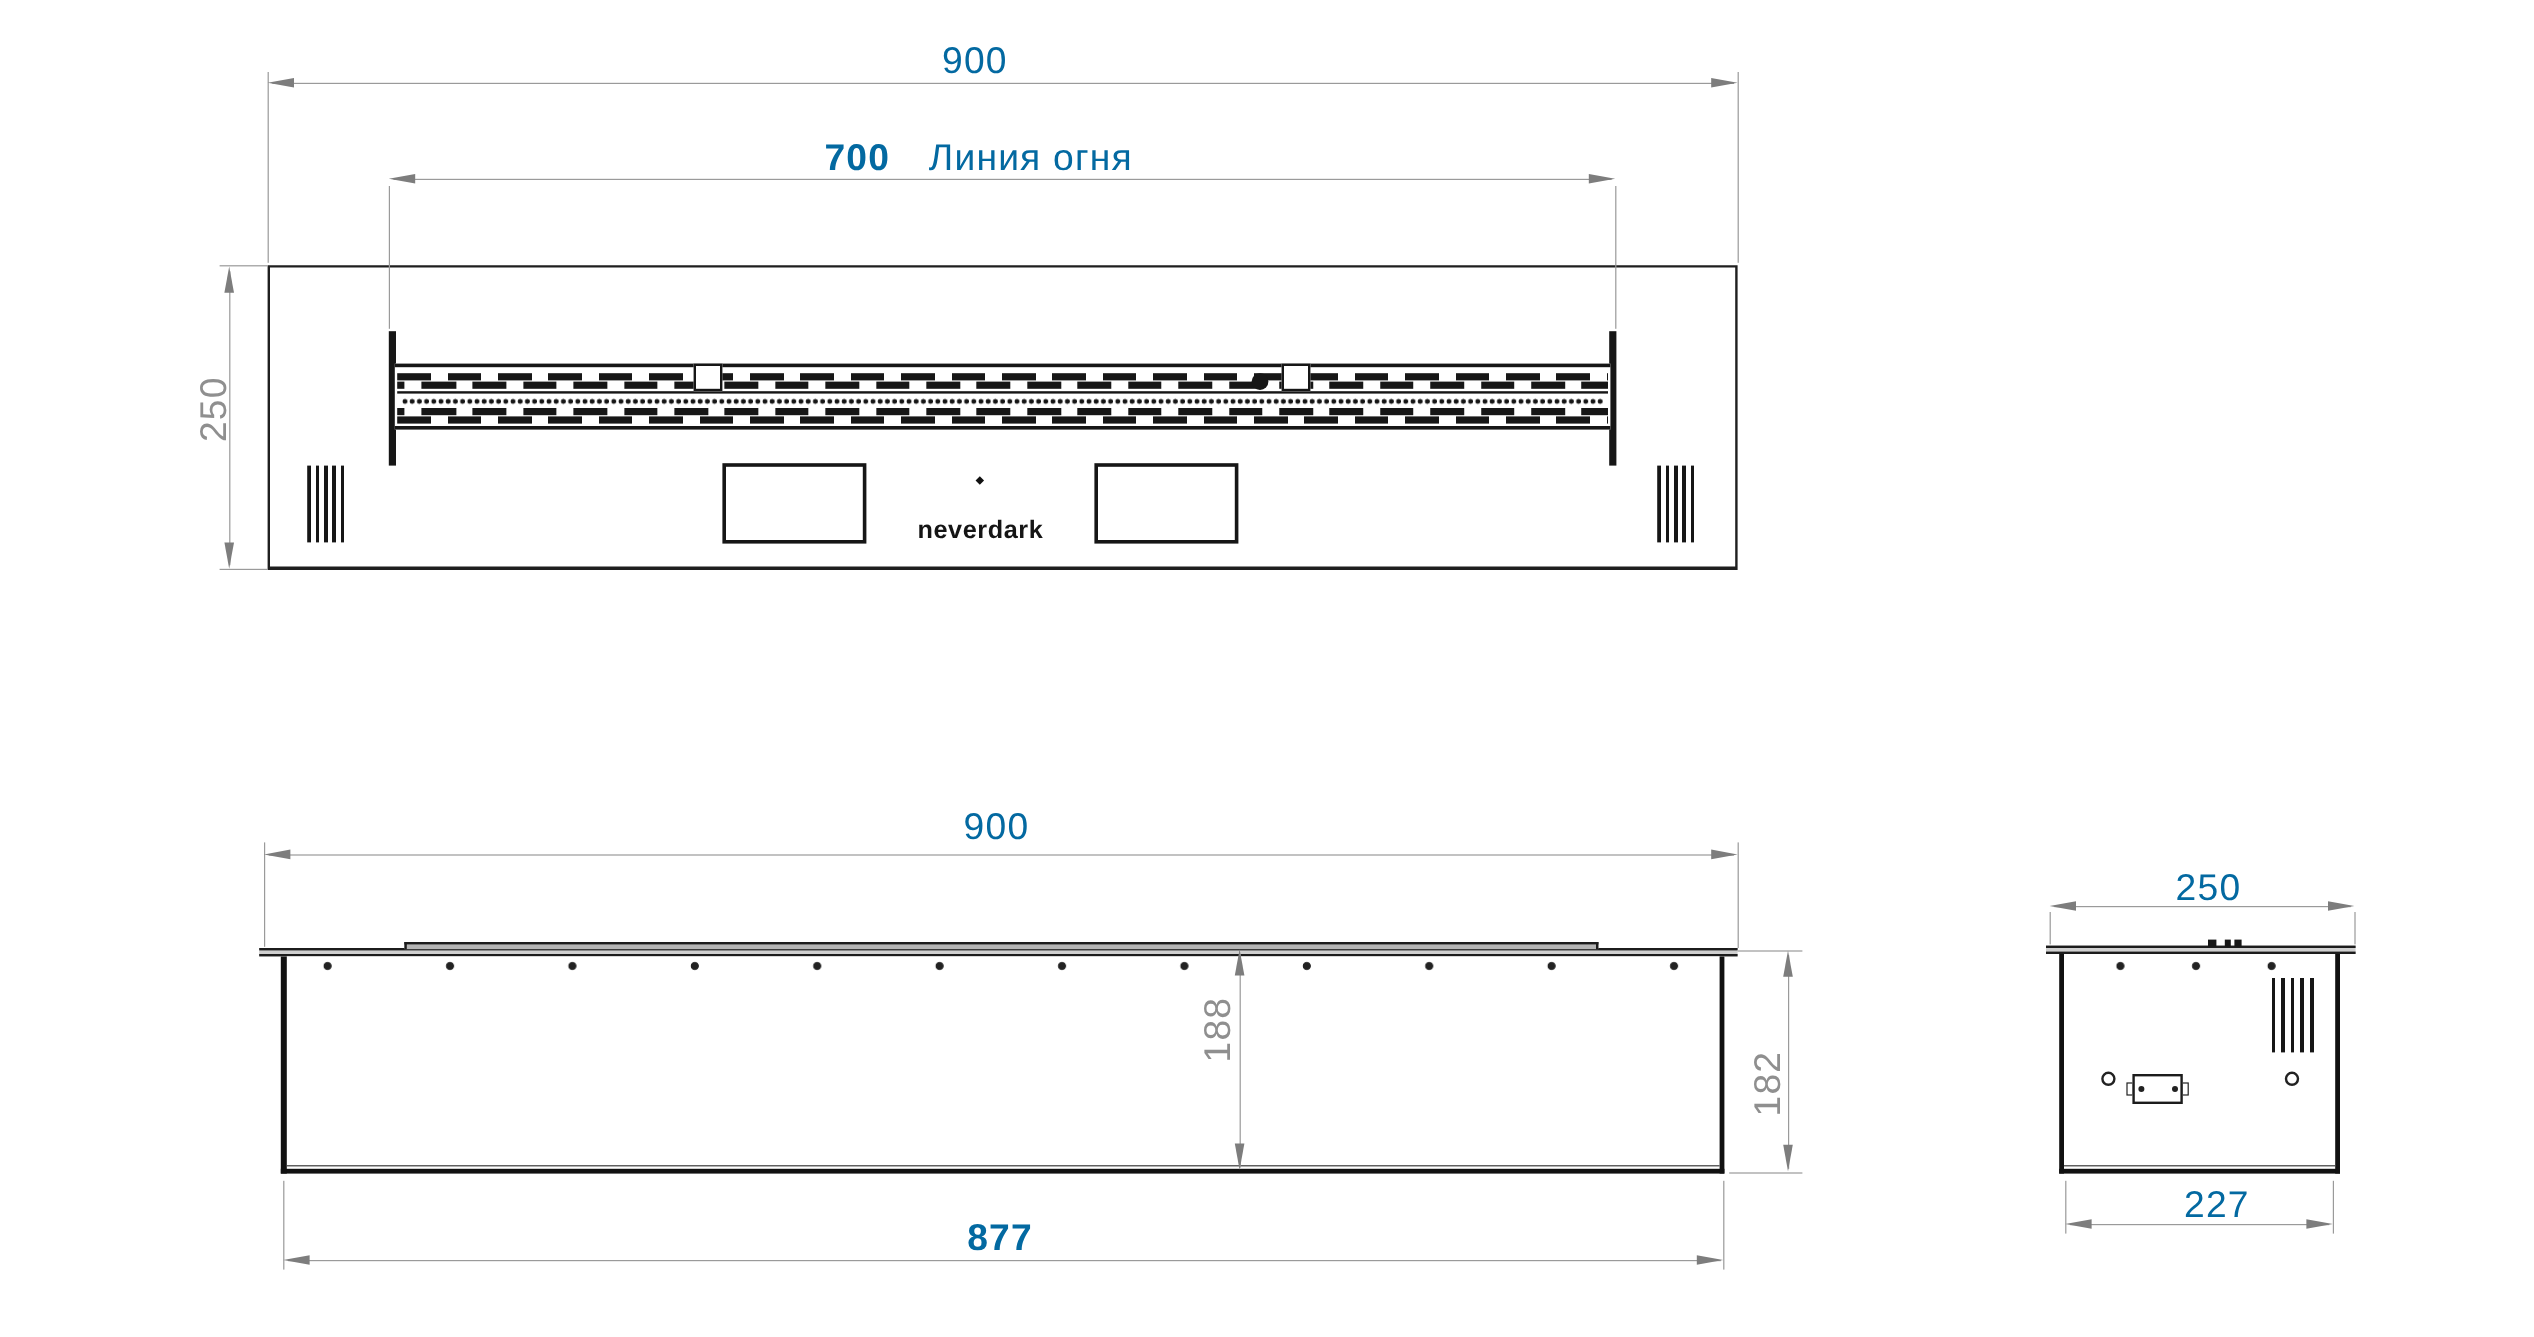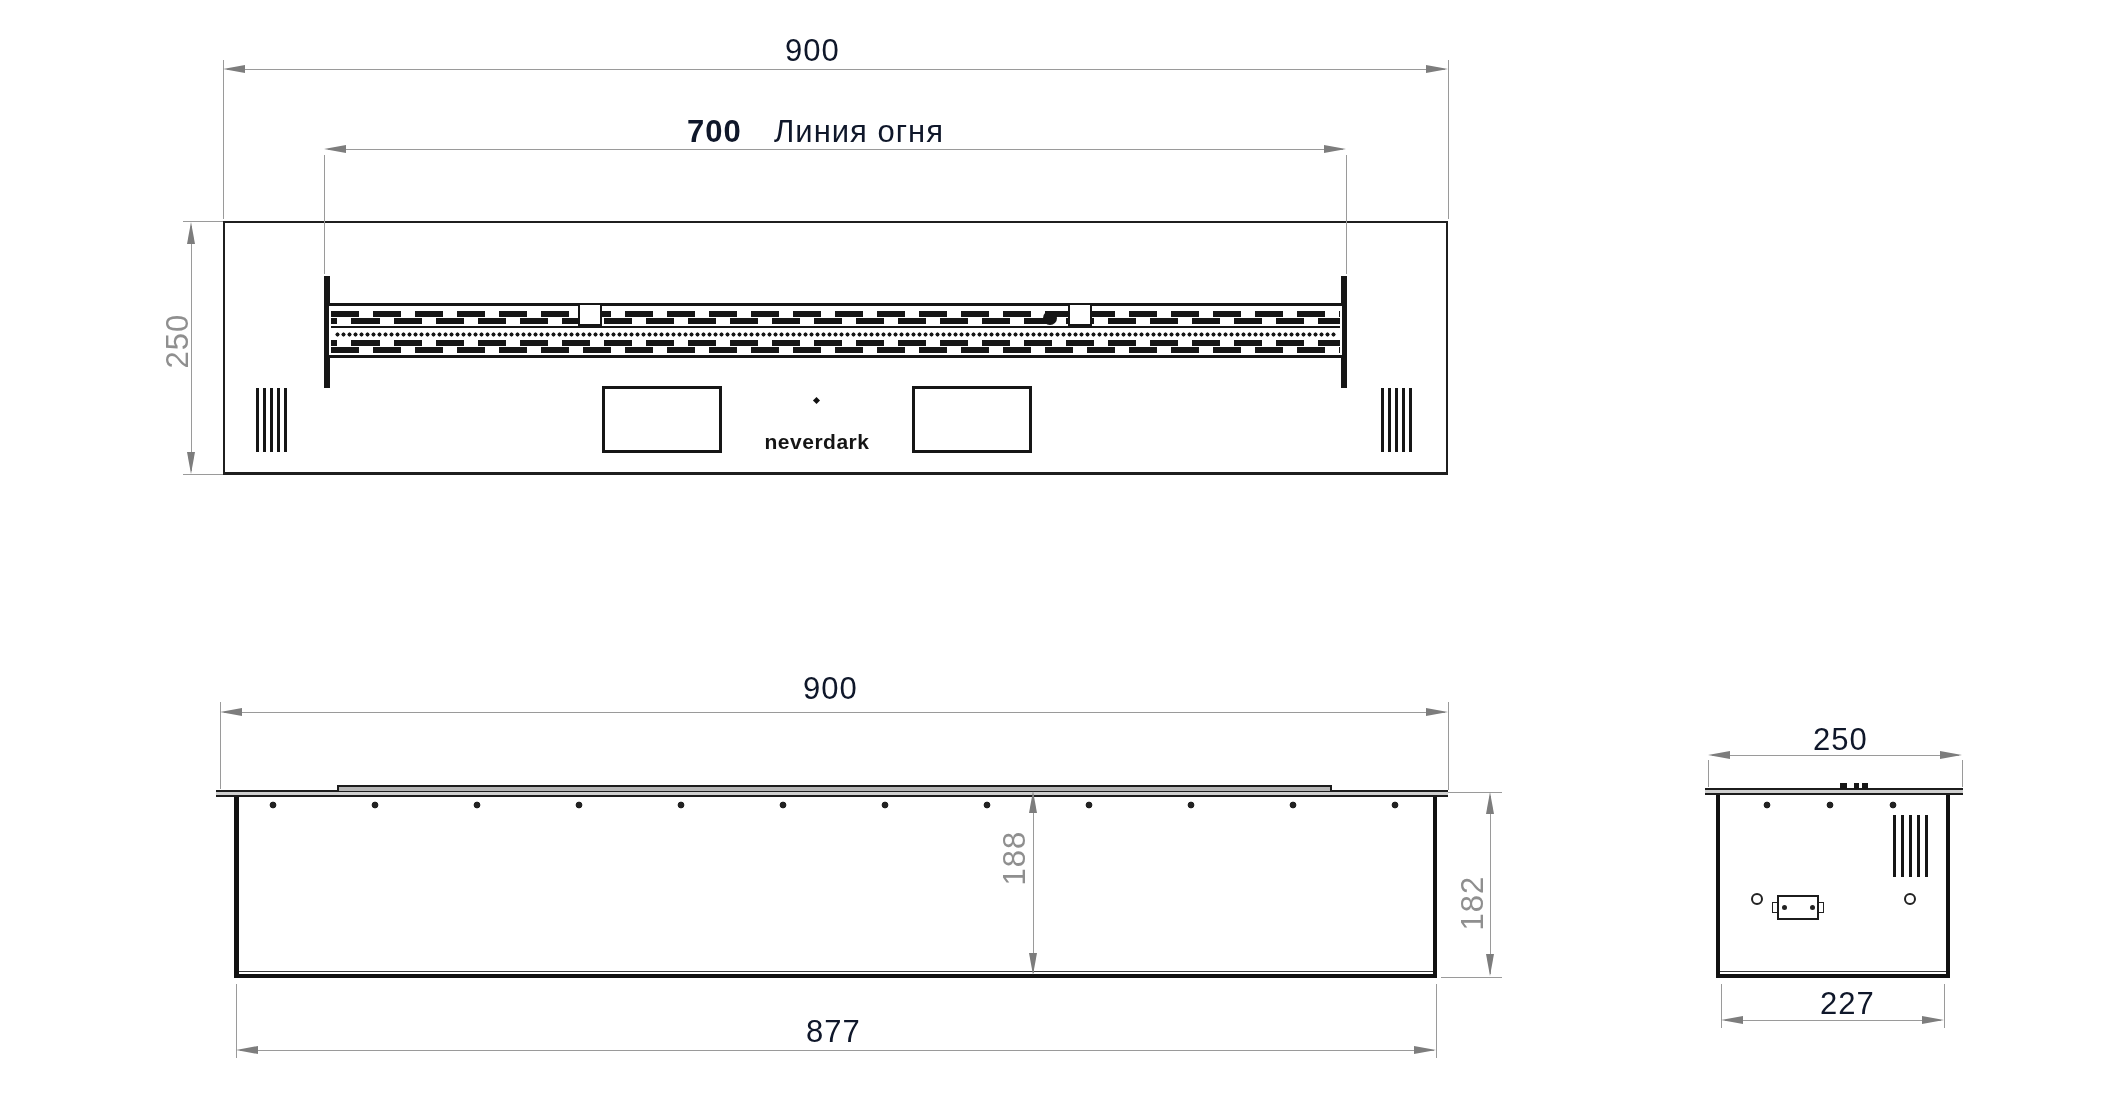--- a/index.html
+++ b/index.html
@@ -33,21 +33,21 @@
   .tab{border:1px solid #222222;background:#ffffff;box-sizing:border-box;}
   .screw{background:#222222;border-radius:50%;}
   .diamond{background:#111111;transform:rotate(45deg);}
   
   .dl{background:#9a9a9a;}
   .ar{width:0;height:0;border-style:solid;position:absolute;}
   .ar-l{border-width:4px 22px 4px 0;border-color:rgba(0,0,0,0) #7d7d7d rgba(0,0,0,0) rgba(0,0,0,0);}
   .ar-r{border-width:4px 0 4px 22px;border-color:rgba(0,0,0,0) rgba(0,0,0,0) rgba(0,0,0,0) #7d7d7d;}
   .ar-u{border-width:0 4px 22px 4px;border-color:rgba(0,0,0,0) rgba(0,0,0,0) #7d7d7d rgba(0,0,0,0);}
   .ar-d{border-width:22px 4px 0 4px;border-color:#7d7d7d rgba(0,0,0,0) rgba(0,0,0,0) rgba(0,0,0,0);}
-  .dtext{position:absolute;font-size:31px;color:#0f172a;letter-spacing:1px;white-space:nowrap;}
+  .dtext{position:absolute;font-size:31px;color:#0369a1;letter-spacing:1px;white-space:nowrap;}
   .vtext{position:absolute;width:120px;height:40px;display:flex;align-items:center;justify-content:center;
          transform:rotate(-90deg);font-size:31px;color:#8f8f8f;letter-spacing:1px;}
   .logo{font-size:21px;font-weight:bold;color:#151515;letter-spacing:0.5px;text-align:center;}
 </style>
 </head>
 <body>
 
 <div id="canvas">
 
   <div class="abs" style="left:0;top:0;width:2112px;height:500px;">
@@ -129,21 +129,21 @@
     <div class="abs dl" style="left:1490px;top:156px;width:1px;height:178px;"></div>
     <div class="ar ar-u" style="left:1486px;top:152px;"></div>
     <div class="ar ar-d" style="left:1486px;top:314px;"></div>
     <div class="vtext" style="left:1413px;top:243px;">182</div>
 
     <div class="abs dl" style="left:236px;top:344px;width:1px;height:74px;"></div>
     <div class="abs dl" style="left:1436px;top:344px;width:1px;height:74px;"></div>
     <div class="abs dl" style="left:240px;top:410px;width:1194px;height:1px;"></div>
     <div class="ar ar-l" style="left:236px;top:406px;"></div>
     <div class="ar ar-r" style="left:1414px;top:406px;"></div>
-    <div class="dtext" style="left:806px;top:374px;">877</div>
+    <div class="dtext" style="left:806px;top:374px;font-weight:bold;">877</div>
   </div>
 
   <div class="abs" style="left:1560px;top:640px;width:552px;height:474px;">
 
     <div class="abs flange" style="left:145px;top:148px;width:258px;height:7px;"></div>
     <div class="abs solidfill" style="left:280px;top:143px;width:7px;height:6px;"></div>
     <div class="abs solidfill" style="left:294px;top:143px;width:5px;height:6px;"></div>
     <div class="abs solidfill" style="left:302px;top:143px;width:6px;height:6px;"></div>
 
     <div class="abs body-box-side" style="left:156px;top:155px;width:234px;height:183px;"></div>

